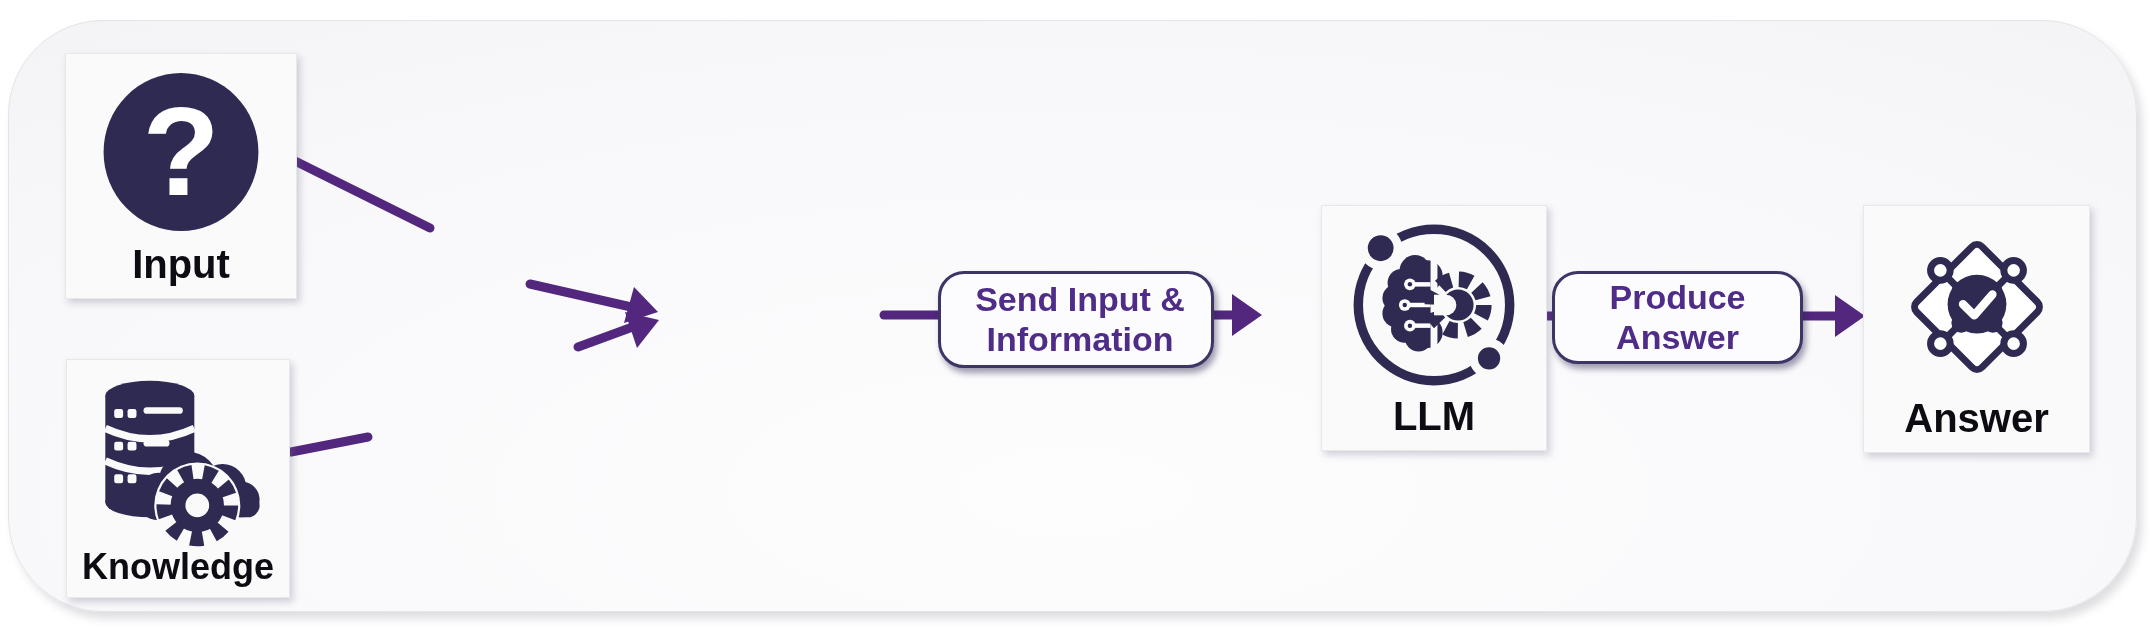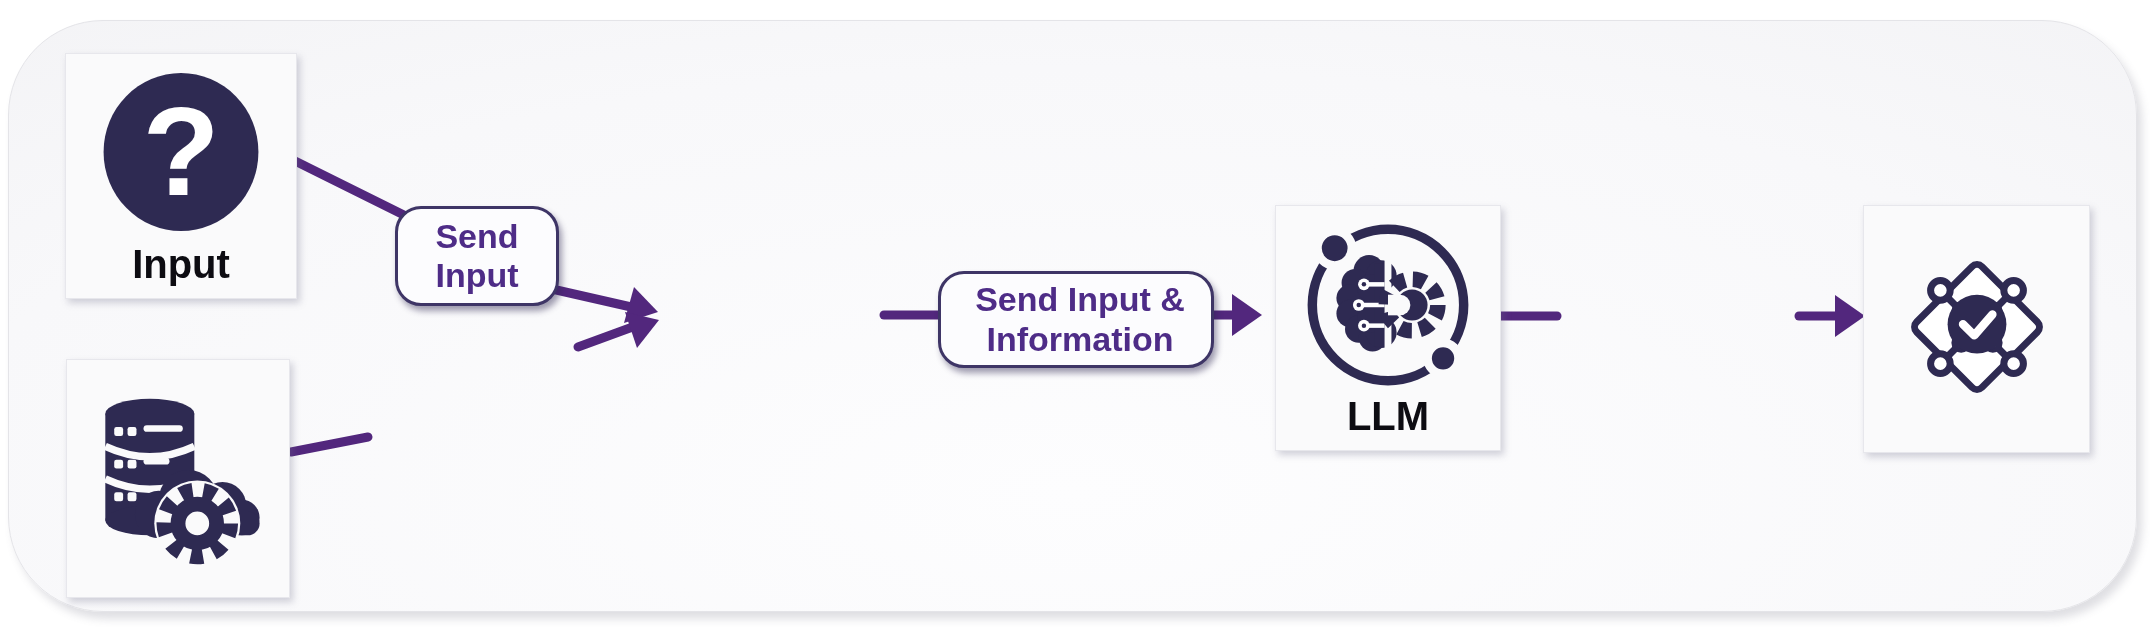--- a/index.html
+++ b/index.html
@@ -10,21 +10,21 @@
          border:1px solid #e4e4e8;box-shadow:5px 7px 9px rgba(95,95,115,.20);}
   #wires{position:absolute;left:0;top:0;z-index:2;}
   .node{position:absolute;z-index:3;background:#fafafb;border:1px solid #e7e7ec;
         box-shadow:3px 4px 7px rgba(110,110,135,.30);
         display:flex;flex-direction:column;align-items:center;justify-content:space-between;}
   .node .icon-wrap{flex:1;display:flex;align-items:center;justify-content:center;}
   .node .nlabel{color:#0d0c12;font-weight:700;text-align:left;line-height:1;}
   #node-input    {left:65px;  top:53px;  width:230px;height:224px;padding:6px 0 14px;}
   #node-knowledge{left:66px;  top:359px; width:222px;height:219px;padding:6px 0 12px;}
   #node-rag      {left:657px; top:205px; width:223px;height:223px;padding:12px 0 16px;}
-  #node-llm      {left:1275px;top:205px; width:224px;height:222px;padding:8px 0 14px;}
+  #node-llm      {left:1321px;top:205px; width:224px;height:222px;padding:8px 0 14px;}
   #node-answer   {left:1863px;top:205px; width:225px;height:222px;padding:10px 0 14px;}
   #node-input .nlabel,#node-rag .nlabel,#node-llm .nlabel,#node-answer .nlabel{font-size:40px;}
   #node-rag .nlabel{letter-spacing:2px;}
   #node-knowledge .nlabel{font-size:36px;}
   .elabel{position:absolute;z-index:4;display:flex;align-items:center;justify-content:center;
           text-align:center;color:#4e2c87;font-weight:700;font-size:34px;line-height:1.15;
           background:#fcfcfe;border:3px solid #3e3566;border-radius:26px;
           box-shadow:3px 5px 6px rgba(44,38,80,.45);}
   #elabel-send-input{left:395px;top:206px;width:158px;height:94px;}
   #elabel-retrieve  {left:345px;top:328px;width:246px;height:124px;}
@@ -89,20 +89,21 @@
             <circle cx="72" cy="76" r="20"></circle>
           <circle cx="95" cy="80" r="16"></circle>
             <circle cx="108" cy="88" r="12"></circle>
           <rect x="48" y="84" width="72" height="16" rx="8"></rect>
         </g>
         <circle cx="78" cy="92" r="29" fill="#fafafb"></circle>
         <circle cx="78" cy="92" r="22" fill="none" stroke="#2e2a52" stroke-width="11" stroke-dasharray="8.2 7.16"></circle>
         <circle cx="78" cy="92" r="13" fill="none" stroke="#2e2a52" stroke-width="10"></circle>
       </svg>
     </div>
+    <div class="nlabel">Knowledge</div>
   </div>
 
 
   <div class="node" id="node-llm">
     <div class="icon-wrap">
       <svg width="172" height="172" viewBox="0 0 100 100">
         <circle cx="50" cy="50" r="44" fill="none" stroke="#2e2a52" stroke-width="5.5"></circle>
         <circle cx="19" cy="17" r="10" fill="#2e2a52" stroke="#fafafb" stroke-width="5"></circle>
         <circle cx="82" cy="81" r="9" fill="#2e2a52" stroke="#fafafb" stroke-width="5"></circle>
         <g fill="#2e2a52">
@@ -159,17 +160,18 @@
             <circle cx="60" cy="44" r="5"></circle>
               <circle cx="76" cy="60" r="5"></circle>
             <circle cx="60" cy="76" r="5"></circle>
               <circle cx="44" cy="60" r="5"></circle>
           </g>
         </g>
         <circle cx="60" cy="58" r="21" fill="#2e2a52"></circle>
         <path d="M50 58 l8 8 l13 -15" stroke="#ffffff" stroke-width="6" fill="none" stroke-linecap="round" stroke-linejoin="round"></path>
       </svg>
     </div>
+    <div class="nlabel">Answer</div>
   </div>
 
-  <div class="elabel" id="elabel-send-input">Send Input</div>
   <div class="elabel" id="elabel-send-info">Send Input &amp; Information</div>
+  <div class="elabel" id="elabel-produce">Produce Answer</div>
 </div>
 
 </body></html>

